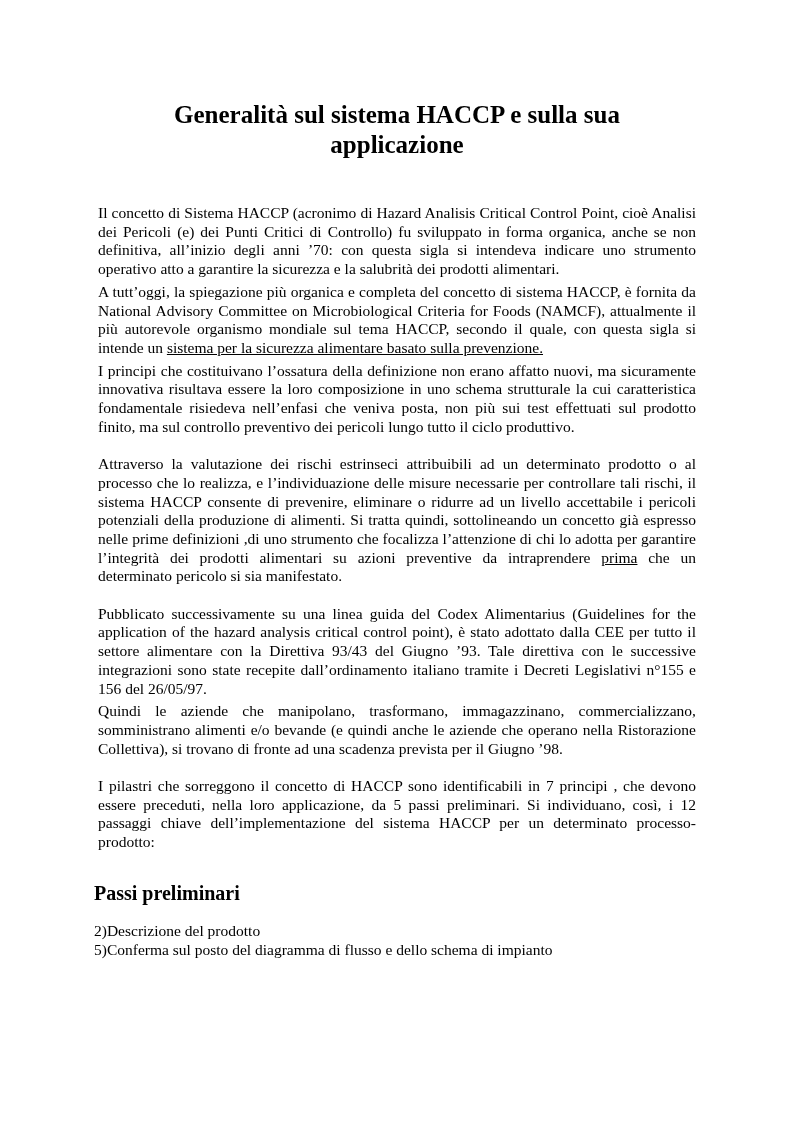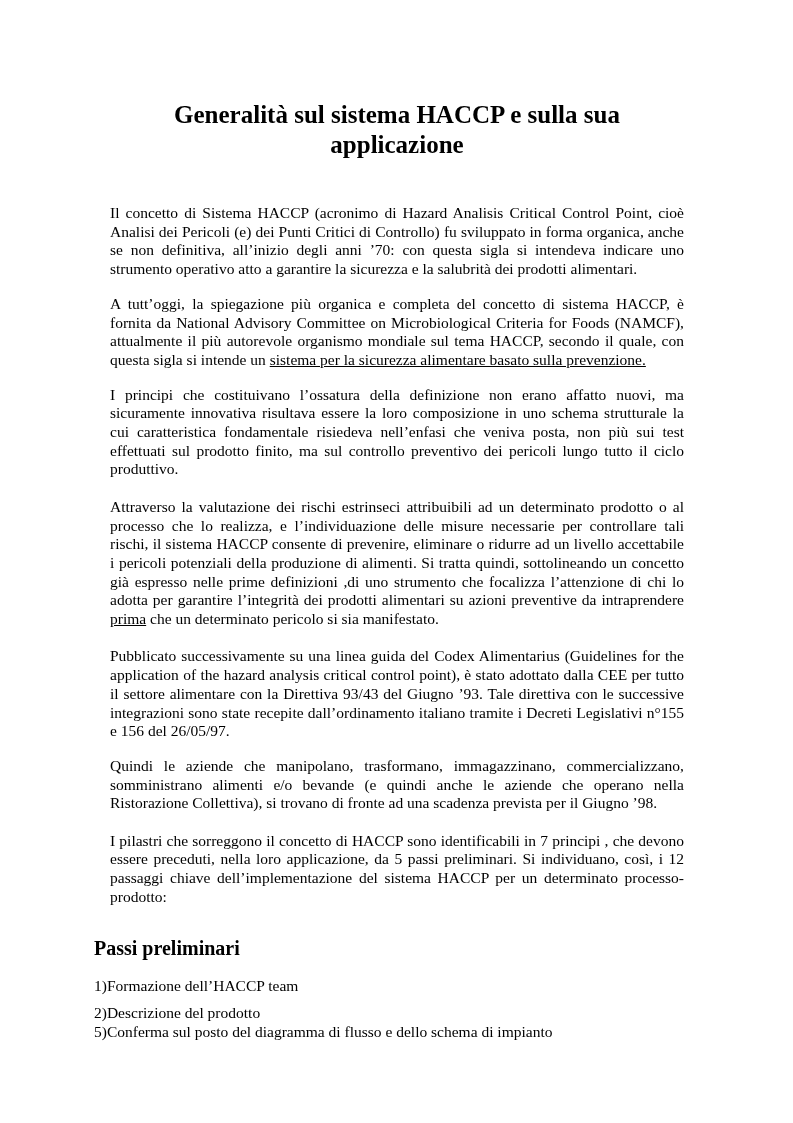--- a/index.html
+++ b/index.html
@@ -17,21 +17,21 @@
   .doc-title {
     margin: 0 auto;
     max-width: 540px;
     text-align: center;
     font-size: 25px;
     line-height: 30px;
     font-weight: 700;
   }
   .body-block { margin-top: 44px; }
   p.para {
-    margin: 16px;
+    margin: 4px;
     text-align: justify;
     font-size: 15.5px;
     line-height: 18.7px;
   }
   p.sp-before { margin-top: 18.7px; }
   .u { text-decoration: underline; }
   .section-heading {
     margin: 28px 0 0 0;
     font-size: 20px;
     line-height: 26px;
@@ -77,19 +77,18 @@
       <span>Quindi le aziende che manipolano, trasformano, immagazzinano, commercializzano, somministrano alimenti e/o bevande (e quindi anche le aziende che operano nella Ristorazione Collettiva), si trovano di fronte ad una scadenza prevista per il Giugno ’98.</span>
     </p>
 
     <p class="para sp-before">
       <span>I pilastri che sorreggono il concetto di HACCP sono identificabili in 7 principi , che devono essere preceduti, nella loro applicazione, da 5 passi preliminari. Si individuano, così, i 12 passaggi chiave dell’implementazione del sistema HACCP per un determinato processo-prodotto:</span>
     </p>
 
     <h2 class="section-heading">Passi preliminari</h2>
 
     <div class="steps">
-      <div class="step first">1)Formazione dell’HACCP team</div>
       <div class="step">2)Descrizione del prodotto</div>
       <div class="step">5)Conferma sul posto del diagramma di flusso e dello schema di impianto</div>
     </div>
 
   </div>
 </div>
 
 </body></html>

